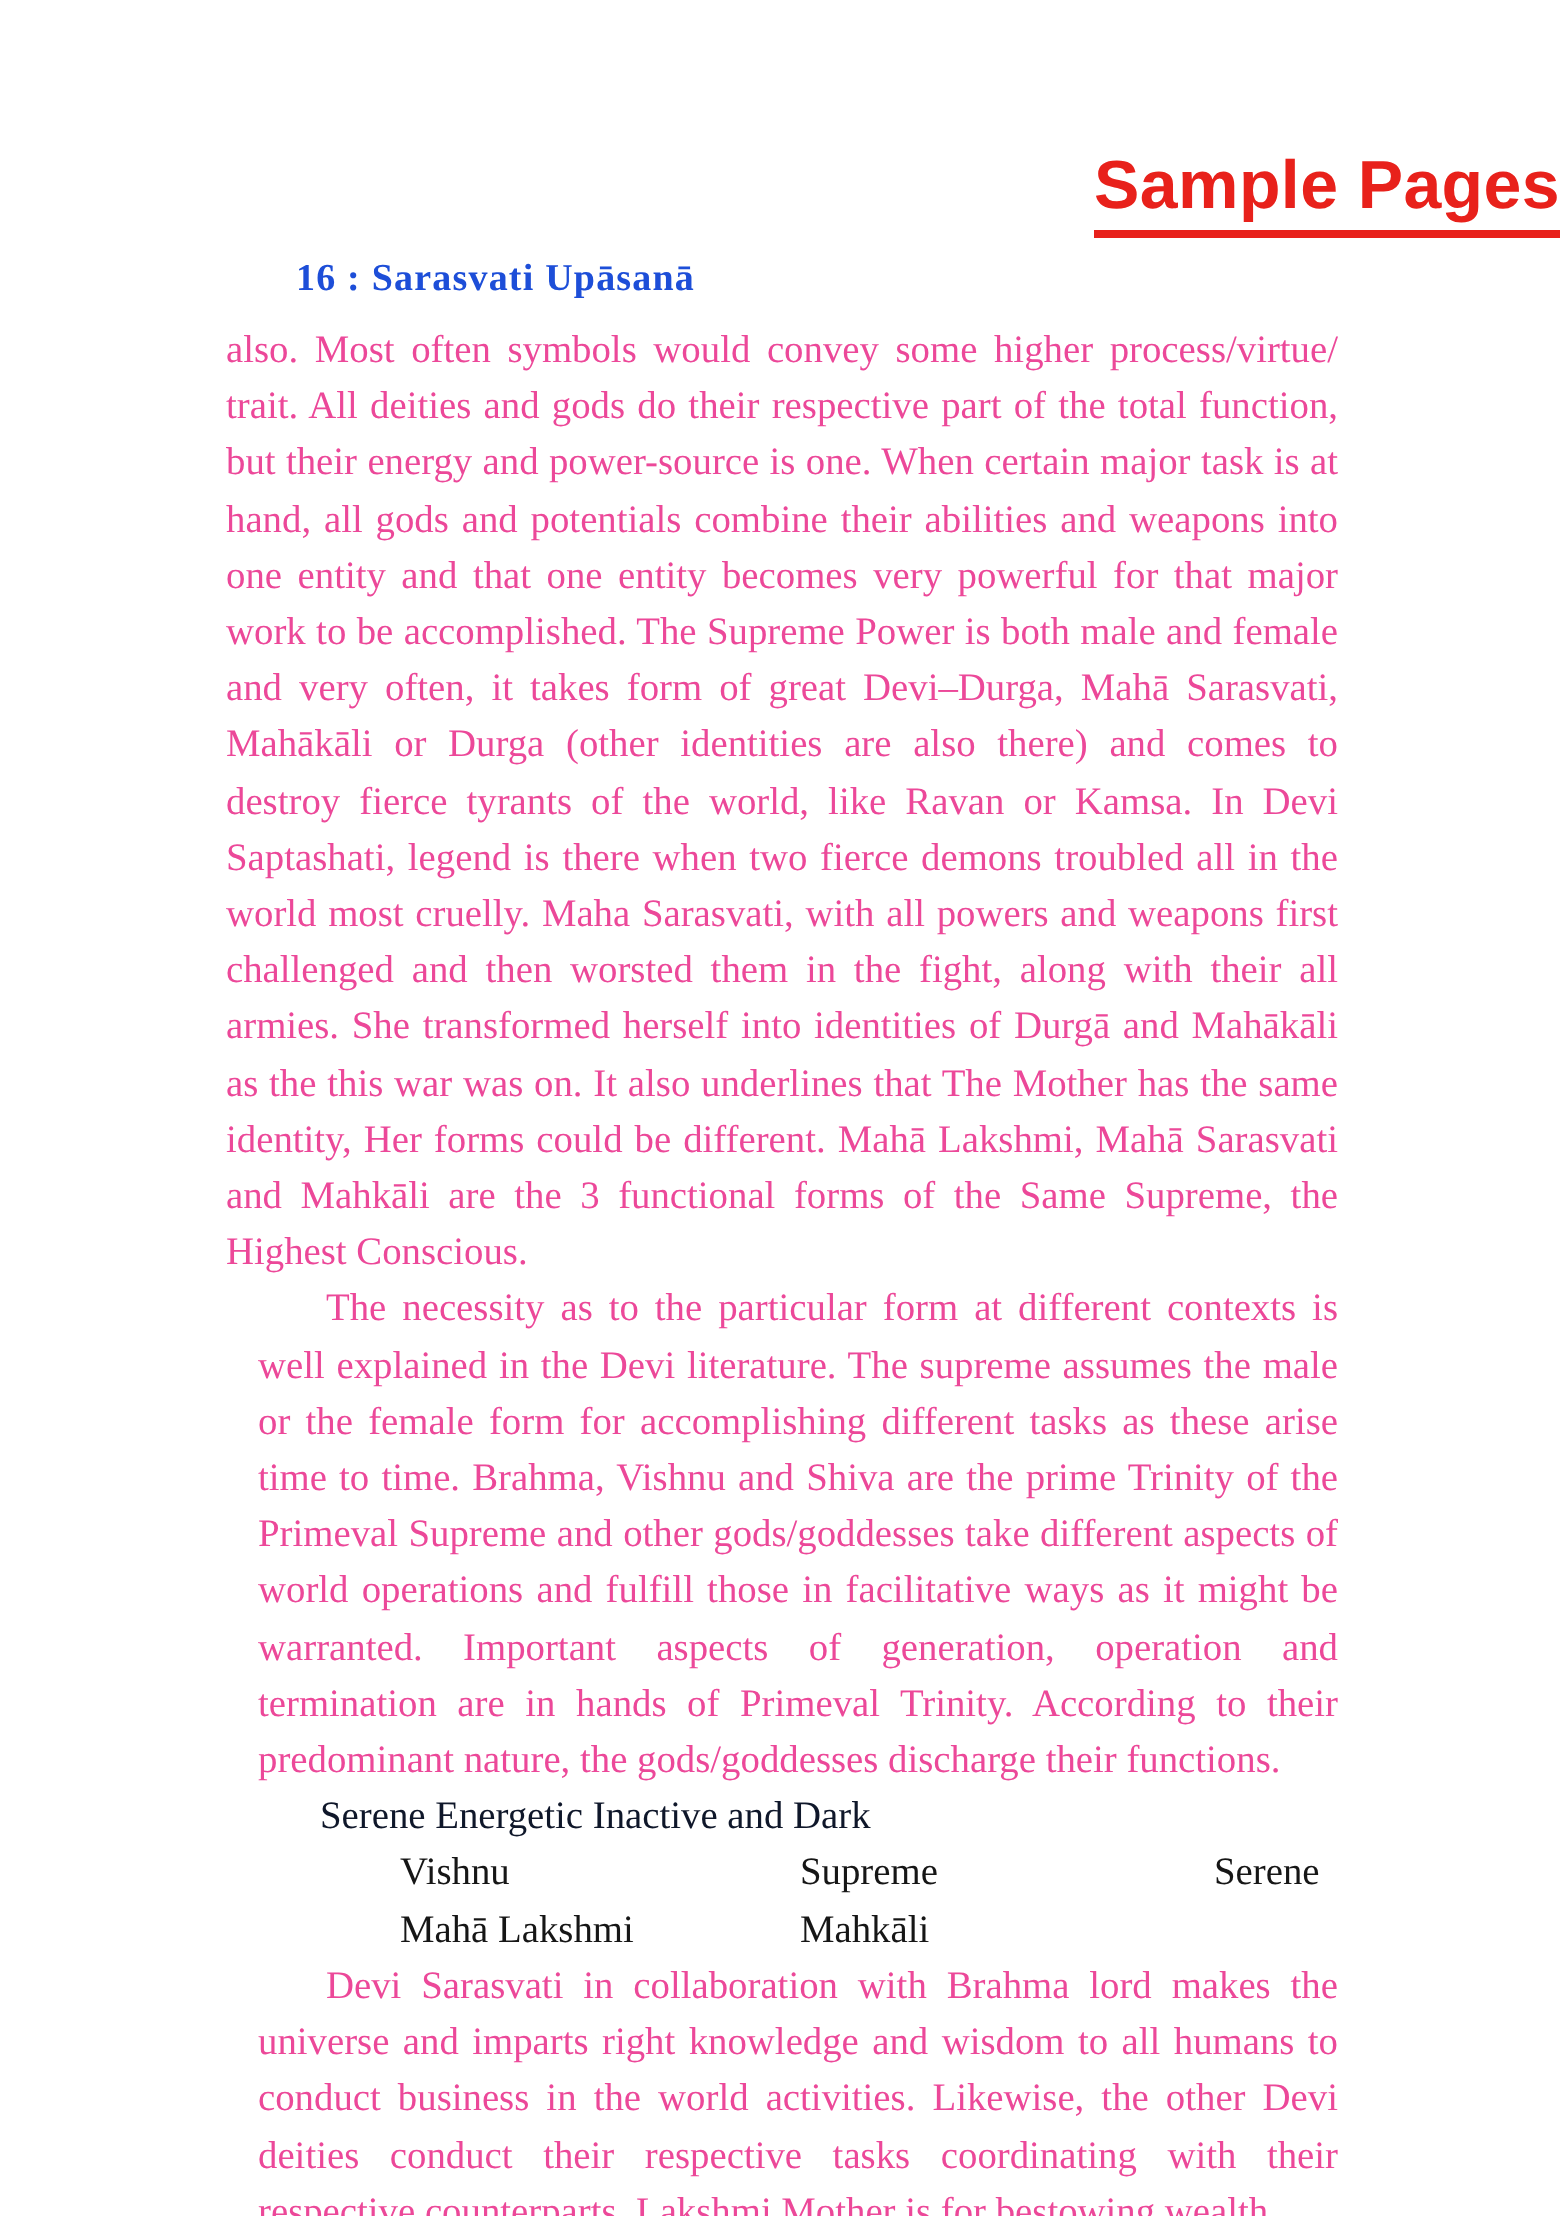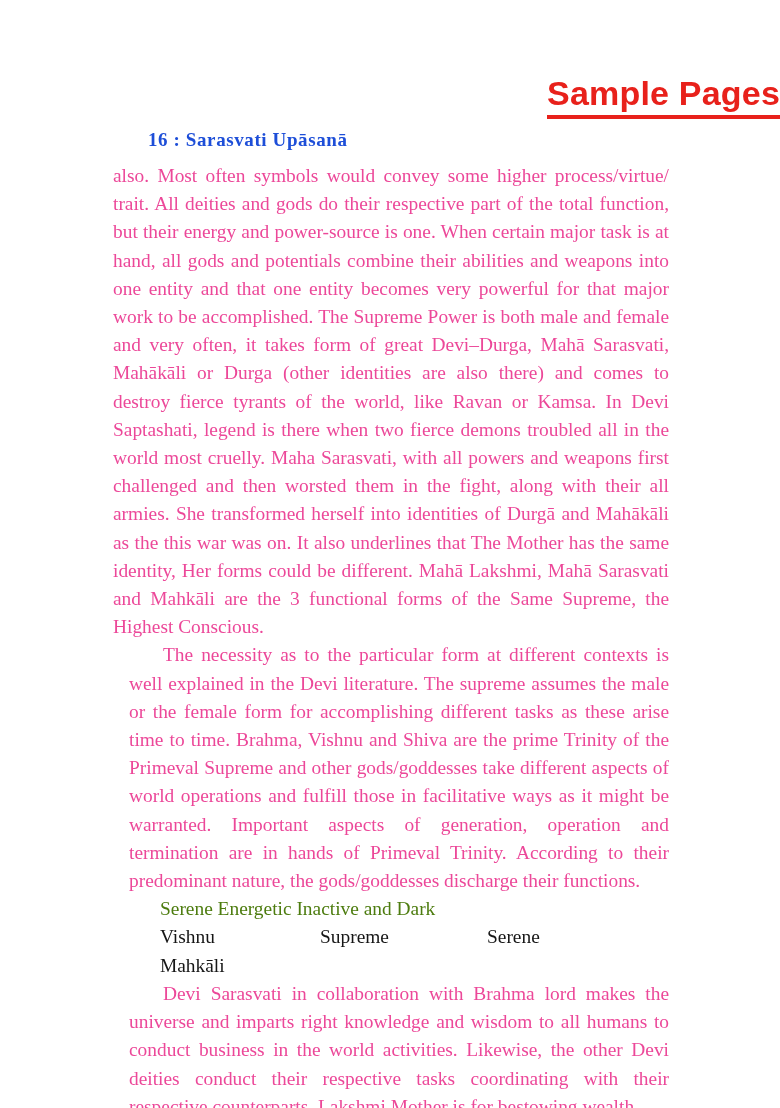--- a/index.html
+++ b/index.html
@@ -86,31 +86,32 @@
   }
 
   
   .attr-block {
     margin-top: 0px;
     padding-left: 47px;
   }
   .attr-heading {
     font-size: 19.4px;
     line-height: 28.2px;
-    color: #4d7c0f;
+    color: #0f172a;
     white-space: nowrap;
   }
   .attr-row {
     display: flex;
     font-size: 19.4px;
     line-height: 28.2px;
     color: #161616;
   }
   .attr-cell {
     white-space: nowrap;
+    margin-left: 40px;
   }
   .attr-cell.c1 { width: 160px; flex: 0 0 160px; }
   .attr-cell.c2 { width: 167px; flex: 0 0 167px; }
   .attr-cell.c3 { flex: 1 1 auto; }
 </style>
 </head>
 <body>
 
 <div class="page">
 
@@ -129,20 +130,21 @@
     <div class="attr-block">
       <div class="attr-heading">Serene Energetic Inactive and Dark</div>
 
       <div class="attr-row">
         <span class="attr-cell c1">Vishnu</span>
         <span class="attr-cell c2">Supreme</span>
         <span class="attr-cell c3">Serene</span>
       </div>
 
       <div class="attr-row">
+        <span class="attr-cell c1">Mahā Lakshmi</span>
         <span class="attr-cell c3">Mahkāli</span>
       </div>
     </div>
 
     <p class="para indent">Devi Sarasvati in collaboration with Brahma lord makes the universe and imparts right knowledge and wisdom to all humans to conduct business in the world activities. Likewise, the other Devi deities conduct their respective tasks coordinating with their respective counterparts. Lakshmi Mother is for bestowing wealth</p>
 
   </div>
 
 </div>
 

